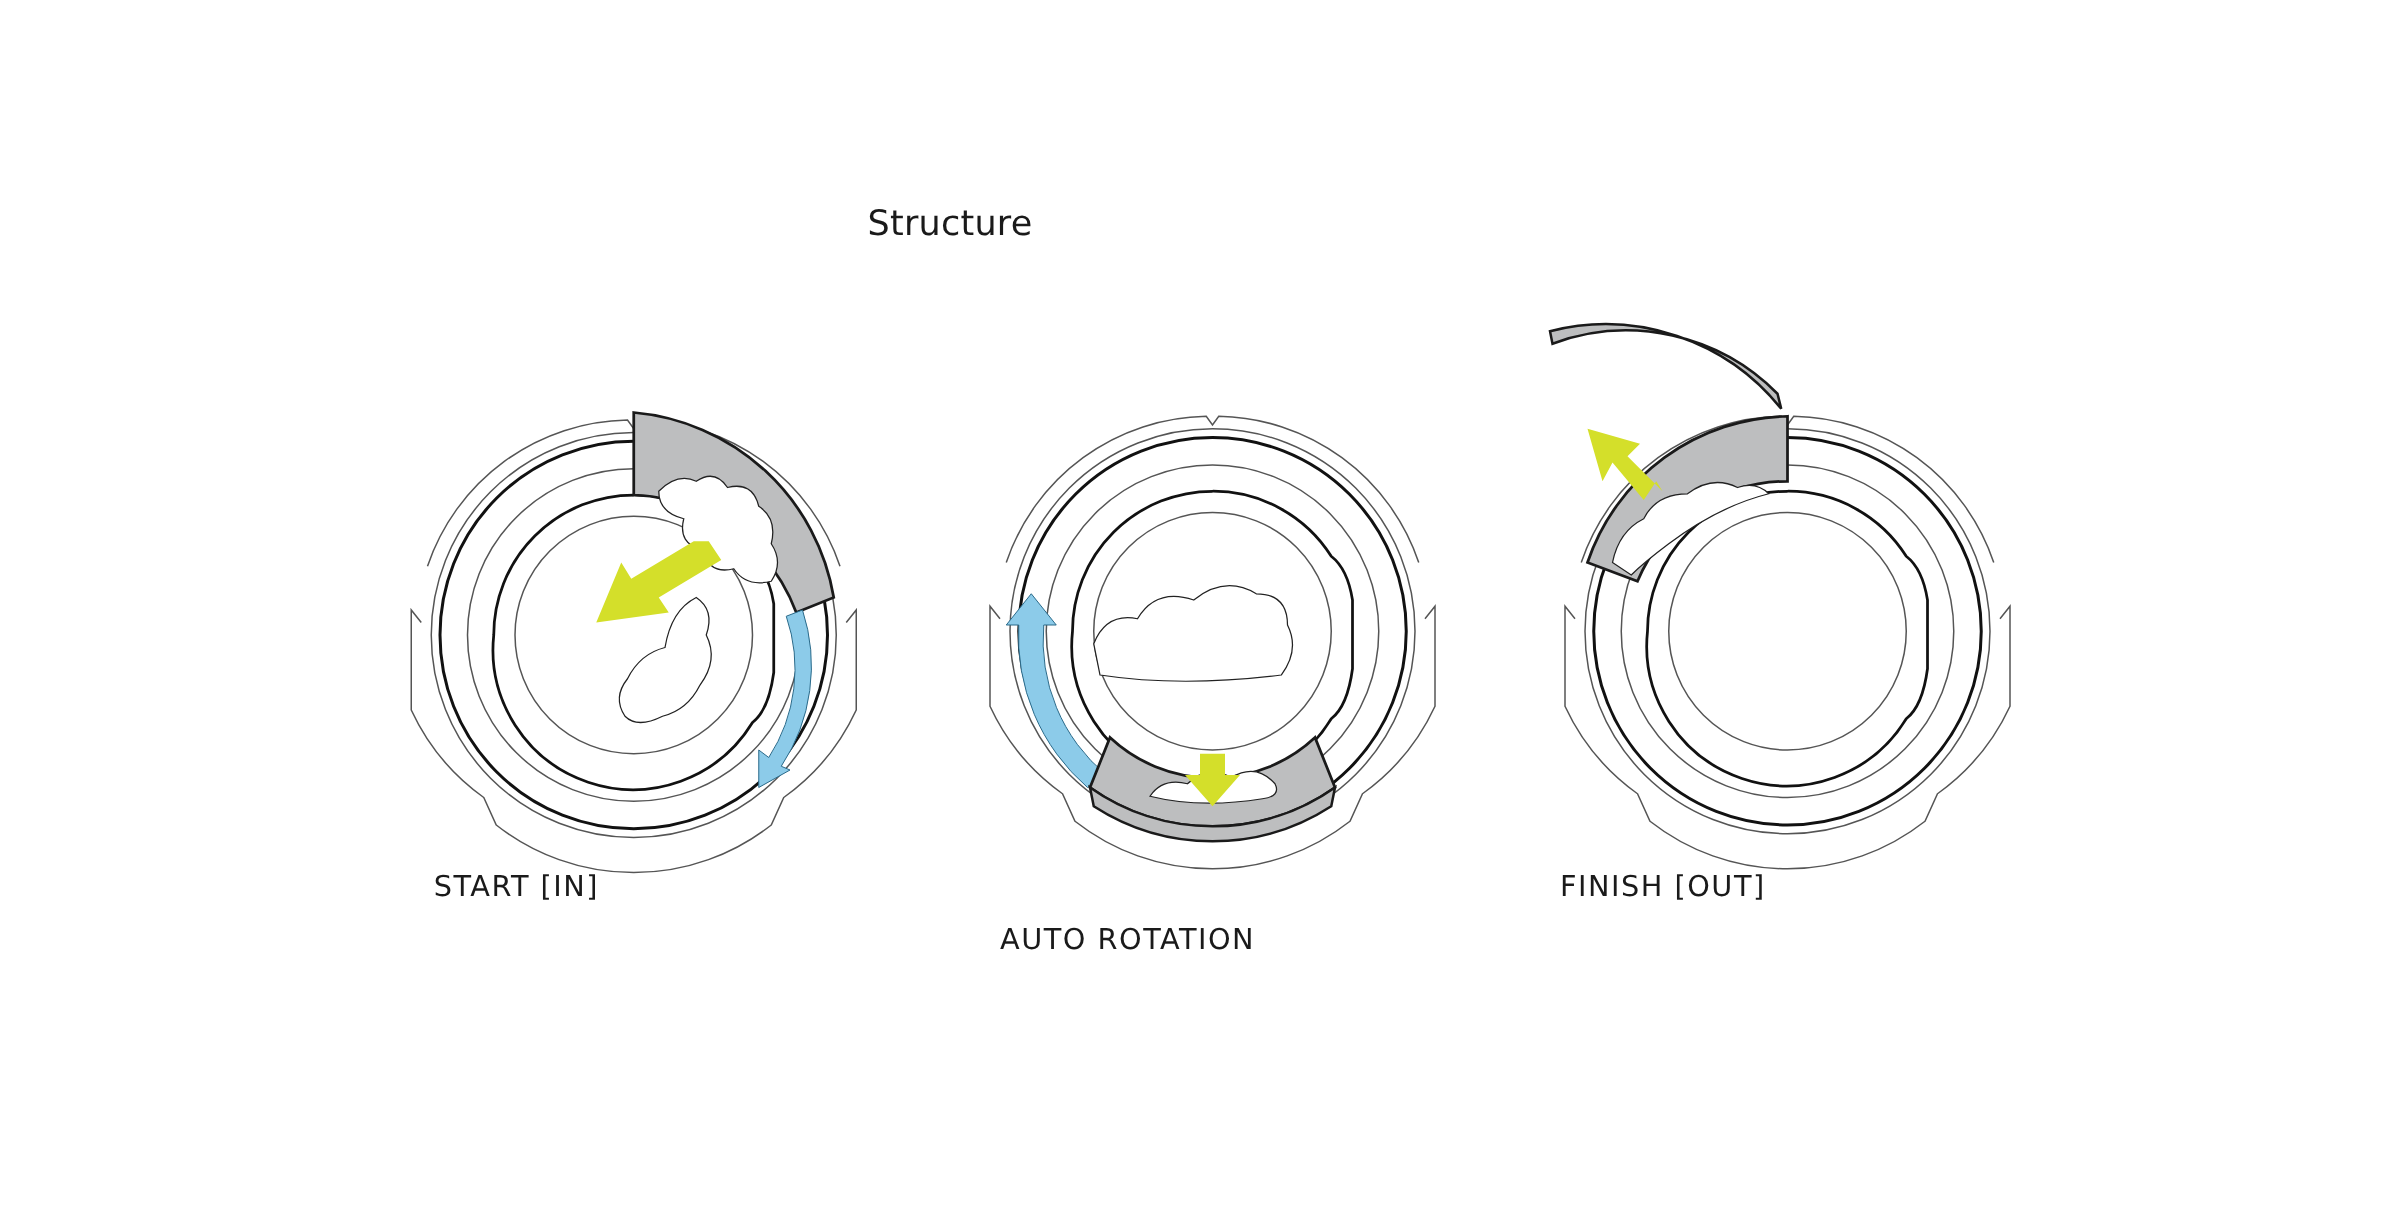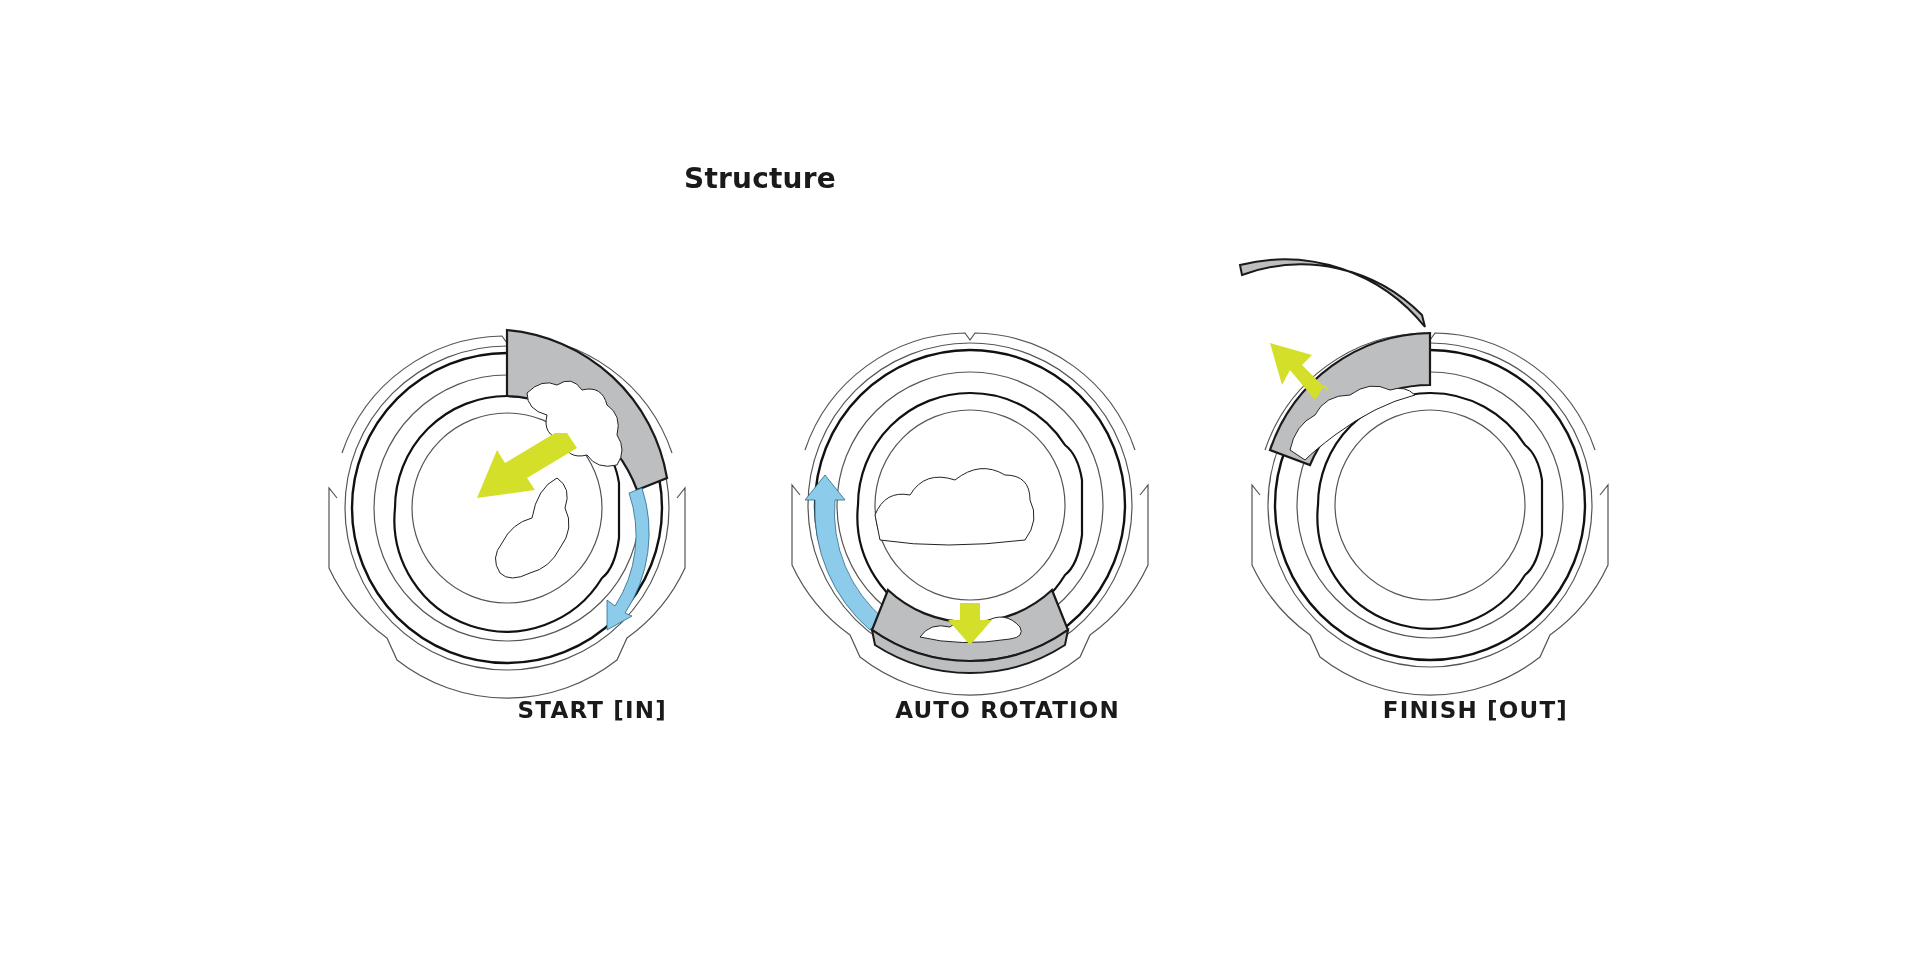--- a/index.html
+++ b/index.html
@@ -1,18 +1,18 @@
 <!DOCTYPE html>
 <html><head>
 <meta charset="utf-8">
 <style>
   html, body { margin: 0; padding: 0; background: #ffffff; }
   body { width: 1920px; height: 969px; position: relative; overflow: hidden; font-family: "DejaVu Sans", "Liberation Sans", sans-serif; }
-  .title { position: absolute; left: 0; width: 1520px; top: 162px; text-align: center; font-size: 28px; font-weight: 700; color: #1a1a1a; letter-spacing: 0.2px; }
-  .label { position: absolute; top: 697px; font-size: 23px; font-weight: 700; color: #1a1a1a; letter-spacing: 1.2px; text-align: right; width: 320px; }
+  .title { position: absolute; left: 0; width: 1520px; top: 162px; text-align: center; font-size: 28px; font-weight: 400; color: #1a1a1a; letter-spacing: 0.2px; }
+  .label { position: absolute; top: 697px; font-size: 23px; font-weight: 400; color: #1a1a1a; letter-spacing: 1.2px; text-align: left; width: 320px; }
   svg.diagram { position: absolute; left: 0; top: 0; }
 </style>
 </head>
 <body>
 
 <div class="title">Structure</div>
 
 <svg class="diagram" width="1920" height="969" viewBox="0 0 1920 969">
   <defs>
     <g id="drum">
@@ -49,14 +49,14 @@
   <g transform="translate(1430,505)">
     <use href="#drum"></use>
     <path d="M 0 -172 A 172 172 0 0 0 -160 -55 L -120 -40 A 130 130 0 0 1 0 -120 Z" fill="#bdbebf" stroke="#1a1a1a" stroke-width="2.2"></path>
     <path d="M -140 -55 q 5 -25 25 -35 q 10 -20 35 -20 q 20 -15 40 -5 q 15 -5 25 5 q -40 10 -80 40 q -20 15 -30 25 z" fill="#fff" stroke="#222" stroke-width="1"></path>
     <path d="M -5 -178 A 180 180 0 0 0 -190 -240 L -188 -230 A 170 170 0 0 1 -8 -190 Z" fill="#bdbebf" stroke="#1a1a1a" stroke-width="2"></path>
     <path d="M -105 -120 L -115 -105 L -140 -135 L -148 -120 L -160 -162 L -118 -150 L -128 -140 L -100 -112 Z" fill="#d4df2a"></path>
   </g>
 </svg>
 
 <div class="label" style="left:347px;">START [IN]</div>
-<div class="label" style="left:800px;">AUTO ROTATION</div>
+<div class="label" style="left:800px;margin-top:42px;">AUTO ROTATION</div>
 <div class="label" style="left:1248px;">FINISH [OUT]</div>
 
 </body></html>

